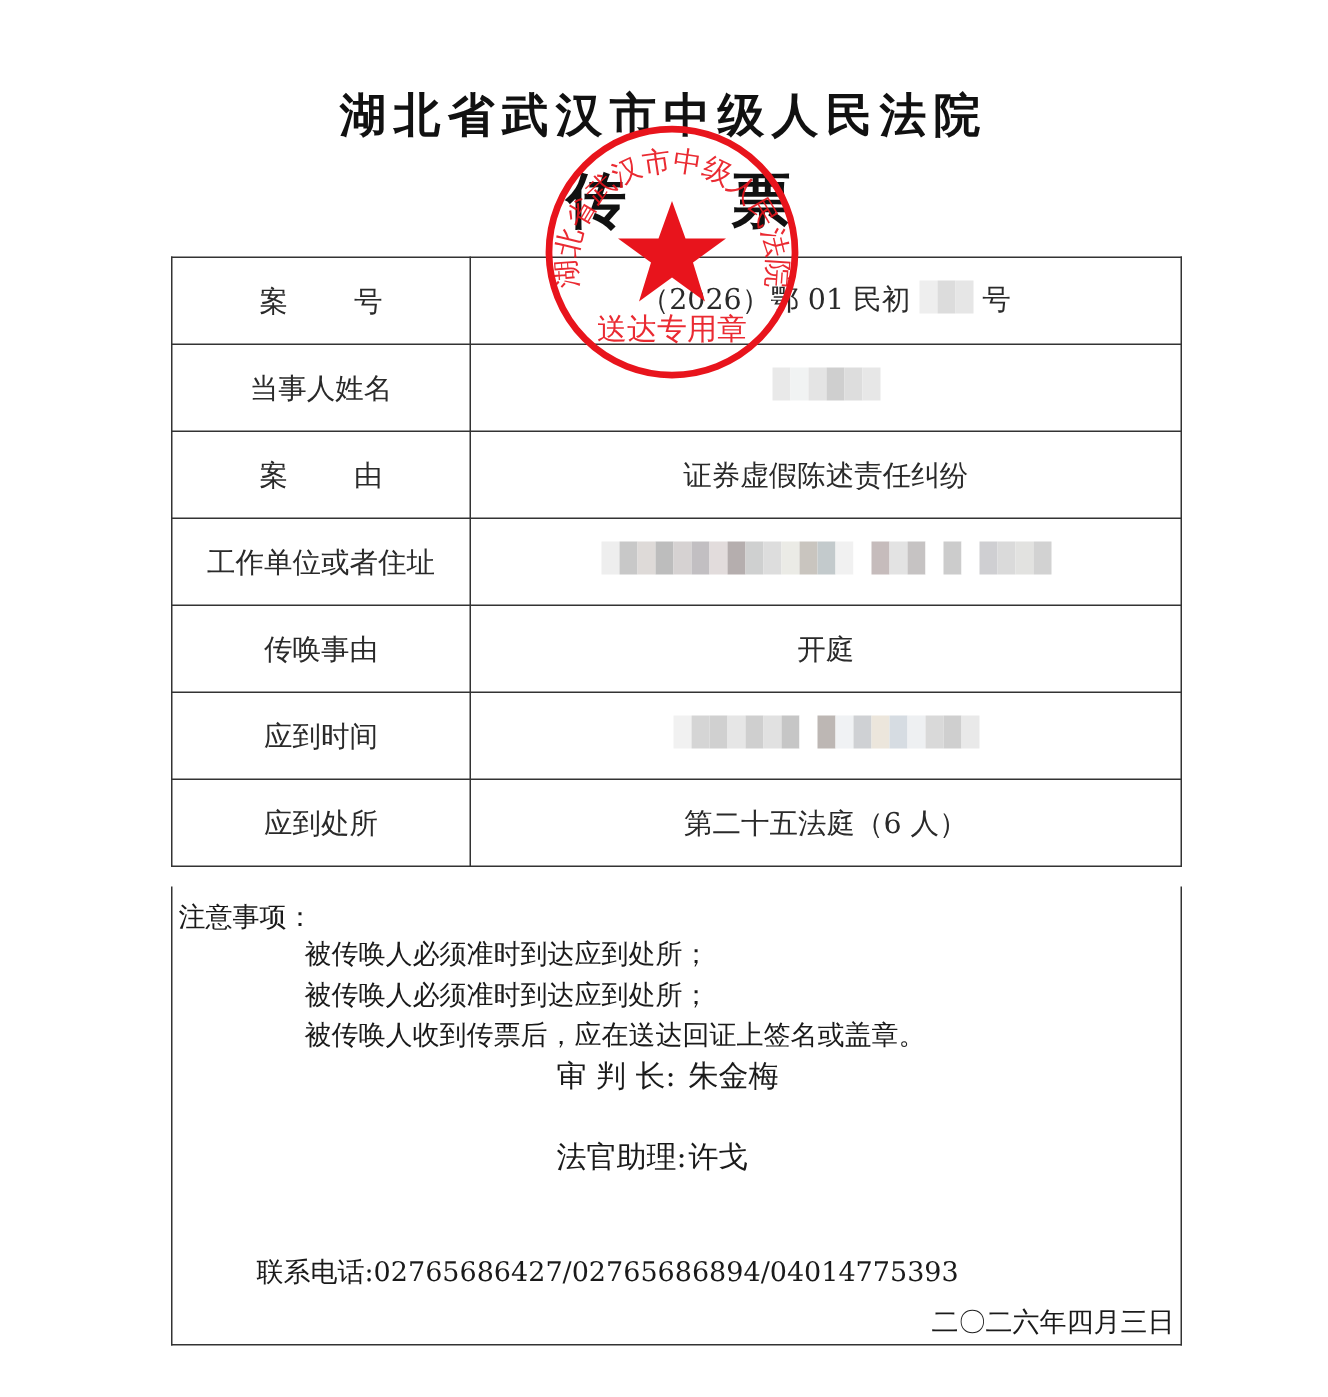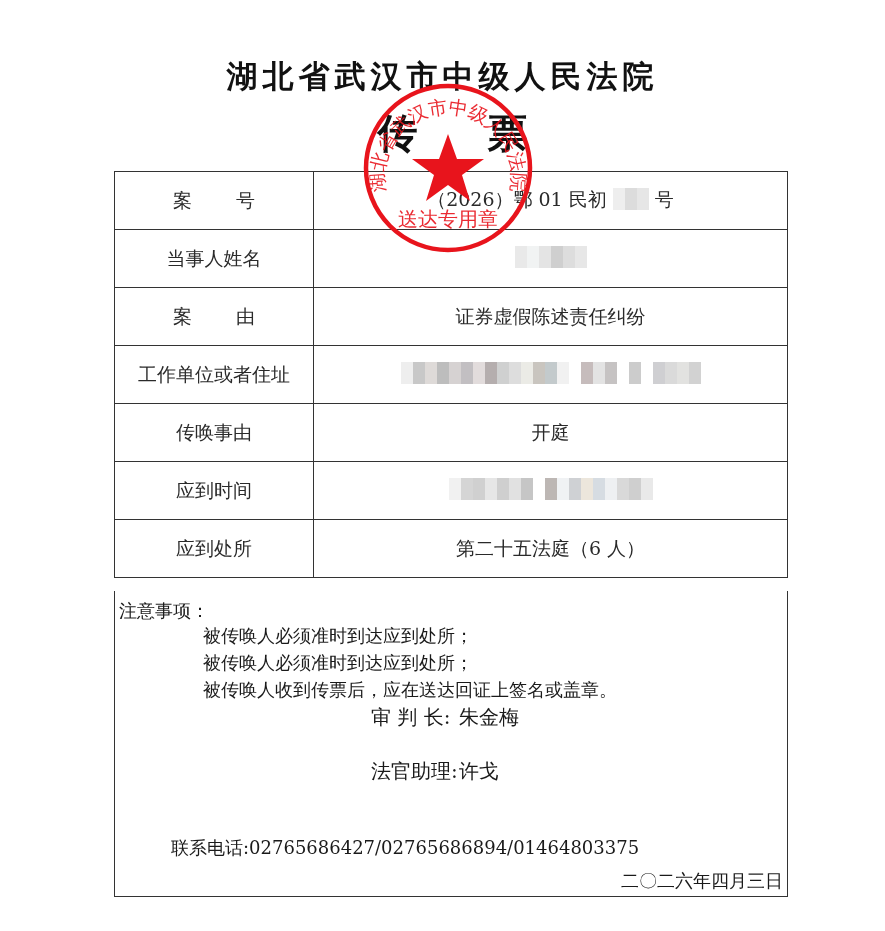--- a/index.html
+++ b/index.html
@@ -87,21 +87,21 @@
 
 <div class="notes">
   <div class="n-title">注意事项：</div>
   <div class="n-line" style="top:33px">被传唤人必须准时到达应到处所；</div>
   <div class="n-line" style="top:60px">被传唤人必须准时到达应到处所；</div>
   <div class="n-line" style="top:87px">被传唤人收到传票后，应在送达回证上签名或盖章。</div>
 
   <div class="staff" style="top:113px"><span class="k">审 判 长:</span><span>朱金梅</span></div>
   <div class="staff" style="top:167px"><span class="k">法官助理:</span><span>许戈</span></div>
 
-  <div class="phone"><span>联系电话:</span><span>02765686427/02765686894/01464803375</span></div>
+  <div class="phone"><span>联系电话:</span><span>02765686427/02765686894/04014775393</span></div>
   <div class="date">二〇二六年四月三日</div>
 </div>
 
 <svg class="stamp" viewBox="0 0 172 172" xmlns="http://www.w3.org/2000/svg">
   <defs>
     <path id="arcPath" d="M 26 118 A 64 64 0 1 1 146 118" fill="none"></path>
   </defs>
   <circle cx="86" cy="86" r="82" fill="none" stroke="#e8141c" stroke-width="4.5"></circle>
   <text font-family="DejaVu Sans, sans-serif" font-size="19" fill="#e8141c" opacity="0.9">
     <textPath href="#arcPath" startOffset="50%" text-anchor="middle" id="stampArc">湖北省武汉市中级人民法院</textPath>

